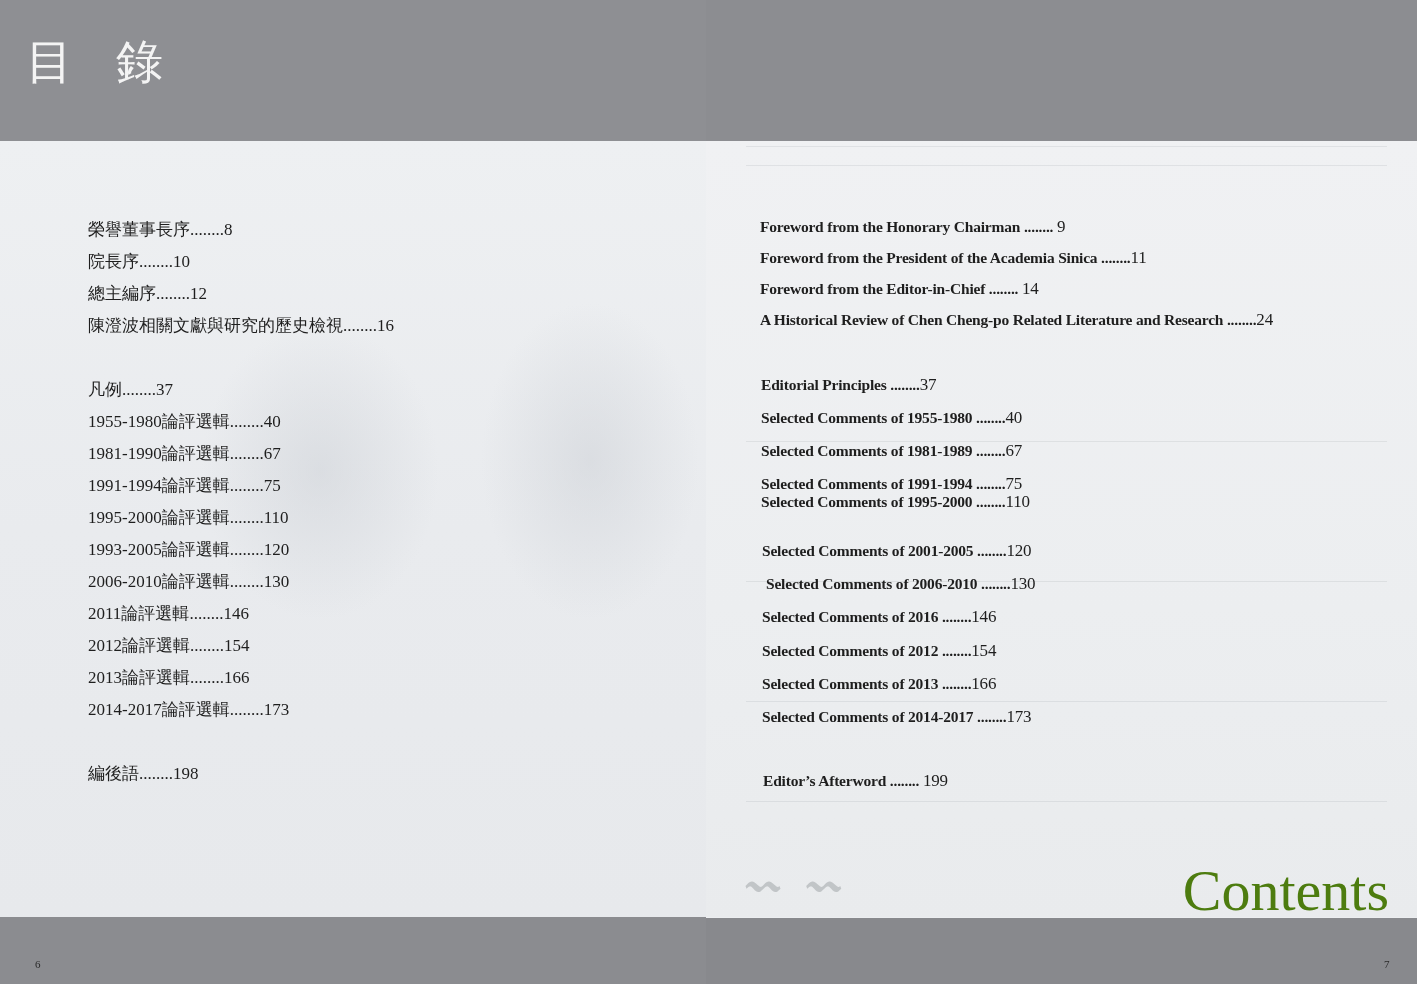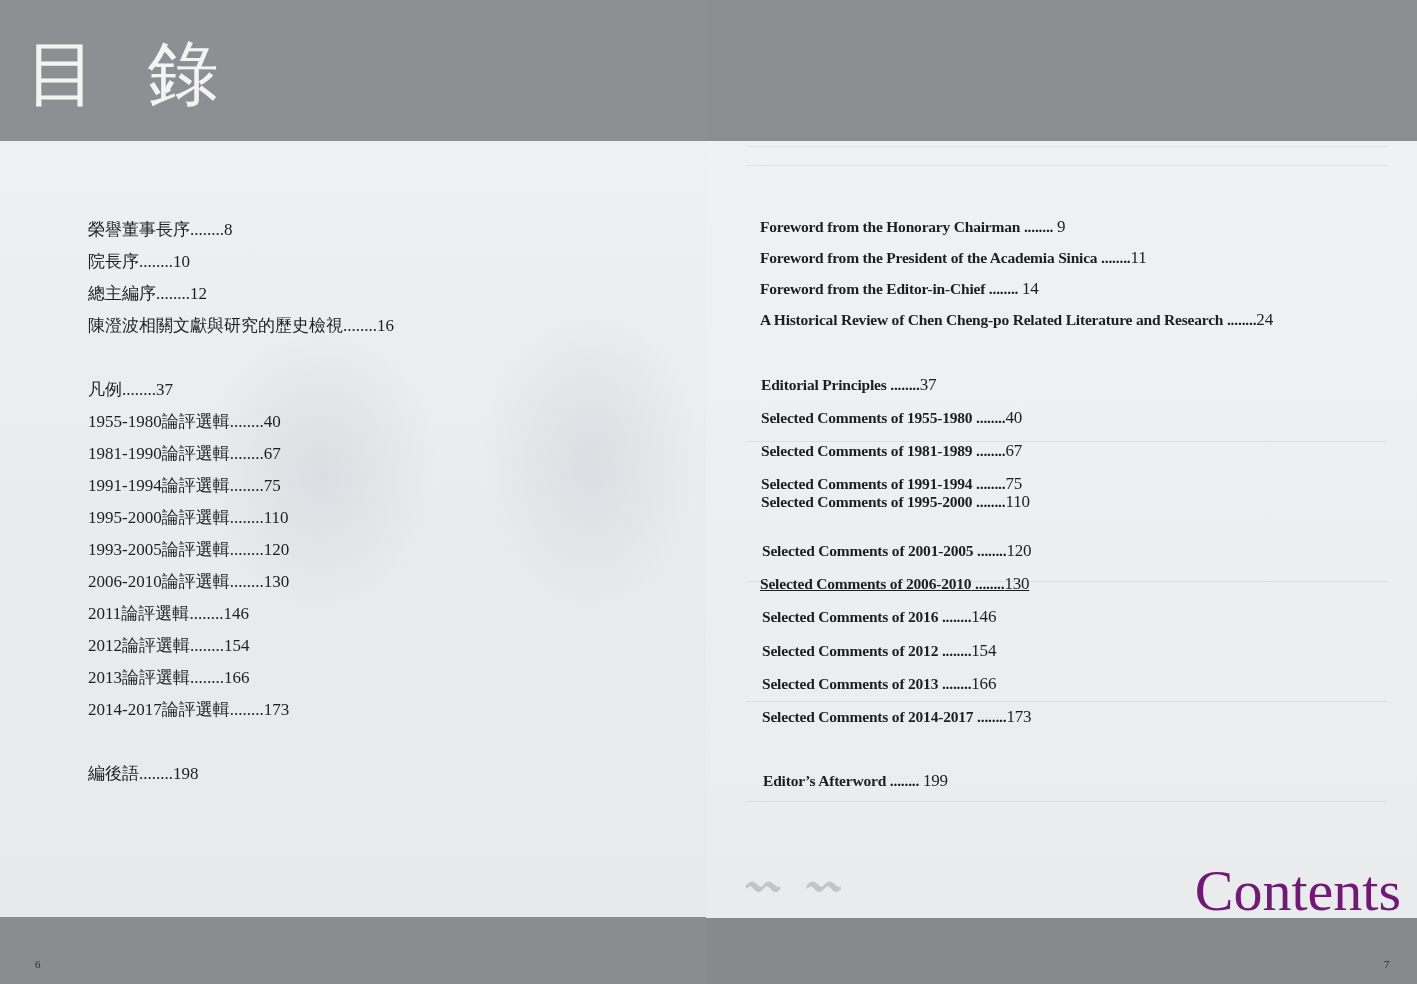--- a/index.html
+++ b/index.html
@@ -22,32 +22,32 @@
     background: linear-gradient(180deg, #eef0f2 0%, #e9ebee 50%, #e7e9ec 100%); }
   .page-right .paper { background: linear-gradient(180deg, #f0f1f3 0%, #eceef0 60%, #e9ebed 100%); }
 
   
   .ghost { position: absolute; border-radius: 50%; background: radial-gradient(ellipse at center, rgba(200,204,210,0.45) 0%, rgba(200,204,210,0) 70%); }
   .ghost-line { position: absolute; height: 1px; background: rgba(150,155,160,0.18); }
 
   .title-zh {
     position: absolute; left: 26px; top: 38px; color: #f4f4f4;
     font-family: "DejaVu Sans", sans-serif; font-weight: normal;
-    font-size: 71px; letter-spacing: 14px; line-height: 1;
+    font-size: 47px; letter-spacing: 14px; line-height: 1;
   }
 
   .toc { position: absolute; margin: 0; padding: 0; list-style: none; }
   .toc li { position: absolute; white-space: nowrap; color: #1e1e1e; margin-left: 12px; }
   .toc-zh li { font-family: "Liberation Serif", "DejaVu Serif", serif; font-size: 17px; left: 0; }
   .toc-en li { font-family: "Liberation Serif", "DejaVu Serif", serif; font-size: 15.5px; font-weight: bold; letter-spacing: -0.2px; left: 0; }
   .toc-en .pg { font-weight: normal; font-size: 17px; }
   .toc-zh .pg { }
 
   .contents-title {
-    position: absolute; right: 16px; top: 862px; color: #701a75;
+    position: absolute; right: 28px; top: 862px; color: #4d7c0f;
     font-family: "Liberation Serif", "DejaVu Serif", serif; font-size: 58px; line-height: 1;
     letter-spacing: 0px;
   }
   .folio { position: absolute; top: 958px; font-size: 11px; color: #2a2a2a; font-family: "Liberation Serif", serif; }
   .signature { position: absolute; left: 40px; top: 858px; color: rgba(120,125,130,0.35); font-size: 34px; font-family: "DejaVu Serif", serif; letter-spacing: 8px; }
 </style>
 </head>
 <body>
 
 <div class="spread">
@@ -100,21 +100,21 @@
       <li style="top:217px;"><span>Foreword from the Honorary Chairman</span><span> ........ </span><span class="pg">9</span></li>
       <li style="top:248px;"><span>Foreword from the President of the Academia Sinica</span><span> ........</span><span class="pg">11</span></li>
       <li style="top:279px;"><span>Foreword from the Editor-in-Chief</span><span> ........ </span><span class="pg">14</span></li>
       <li style="top:310px;"><span>A Historical Review of Chen Cheng-po Related Literature and Research</span><span> ........</span><span class="pg">24</span></li>
       <li style="top:375px; left:1px;"><span>Editorial Principles</span><span> ........</span><span class="pg">37</span></li>
       <li style="top:408px; left:1px;"><span>Selected Comments of 1955-1980</span><span> ........</span><span class="pg">40</span></li>
       <li style="top:441px; left:1px;"><span>Selected Comments of 1981-1989</span><span> ........</span><span class="pg">67</span></li>
       <li style="top:474px; left:1px;"><span>Selected Comments of 1991-1994</span><span> ........</span><span class="pg">75</span></li>
       <li style="top:492px; left:1px;"><span>Selected Comments of 1995-2000</span><span> ........</span><span class="pg">110</span></li>
       <li style="top:541px; left:2px;"><span>Selected Comments of 2001-2005</span><span> ........</span><span class="pg">120</span></li>
-      <li style="top:574px; left:0;text-decoration:underline;"><span>Selected Comments of 2006-2010</span><span> ........</span><span class="pg">130</span></li>
+      <li style="top:574px; left:6px;"><span>Selected Comments of 2006-2010</span><span> ........</span><span class="pg">130</span></li>
       <li style="top:607px; left:2px;"><span>Selected Comments of 2016</span><span> ........</span><span class="pg">146</span></li>
       <li style="top:641px; left:2px;"><span>Selected Comments of 2012</span><span> ........</span><span class="pg">154</span></li>
       <li style="top:674px; left:2px;"><span>Selected Comments of 2013</span><span> ........</span><span class="pg">166</span></li>
       <li style="top:707px; left:2px;"><span>Selected Comments of 2014-2017</span><span> ........</span><span class="pg">173</span></li>
       <li style="top:771px; left:3px;"><span>Editor’s Afterword</span><span> ........ </span><span class="pg">199</span></li>
     </ul>
 
     <div class="signature">〰 〰</div>
 
     <div class="contents-title">Contents</div>

